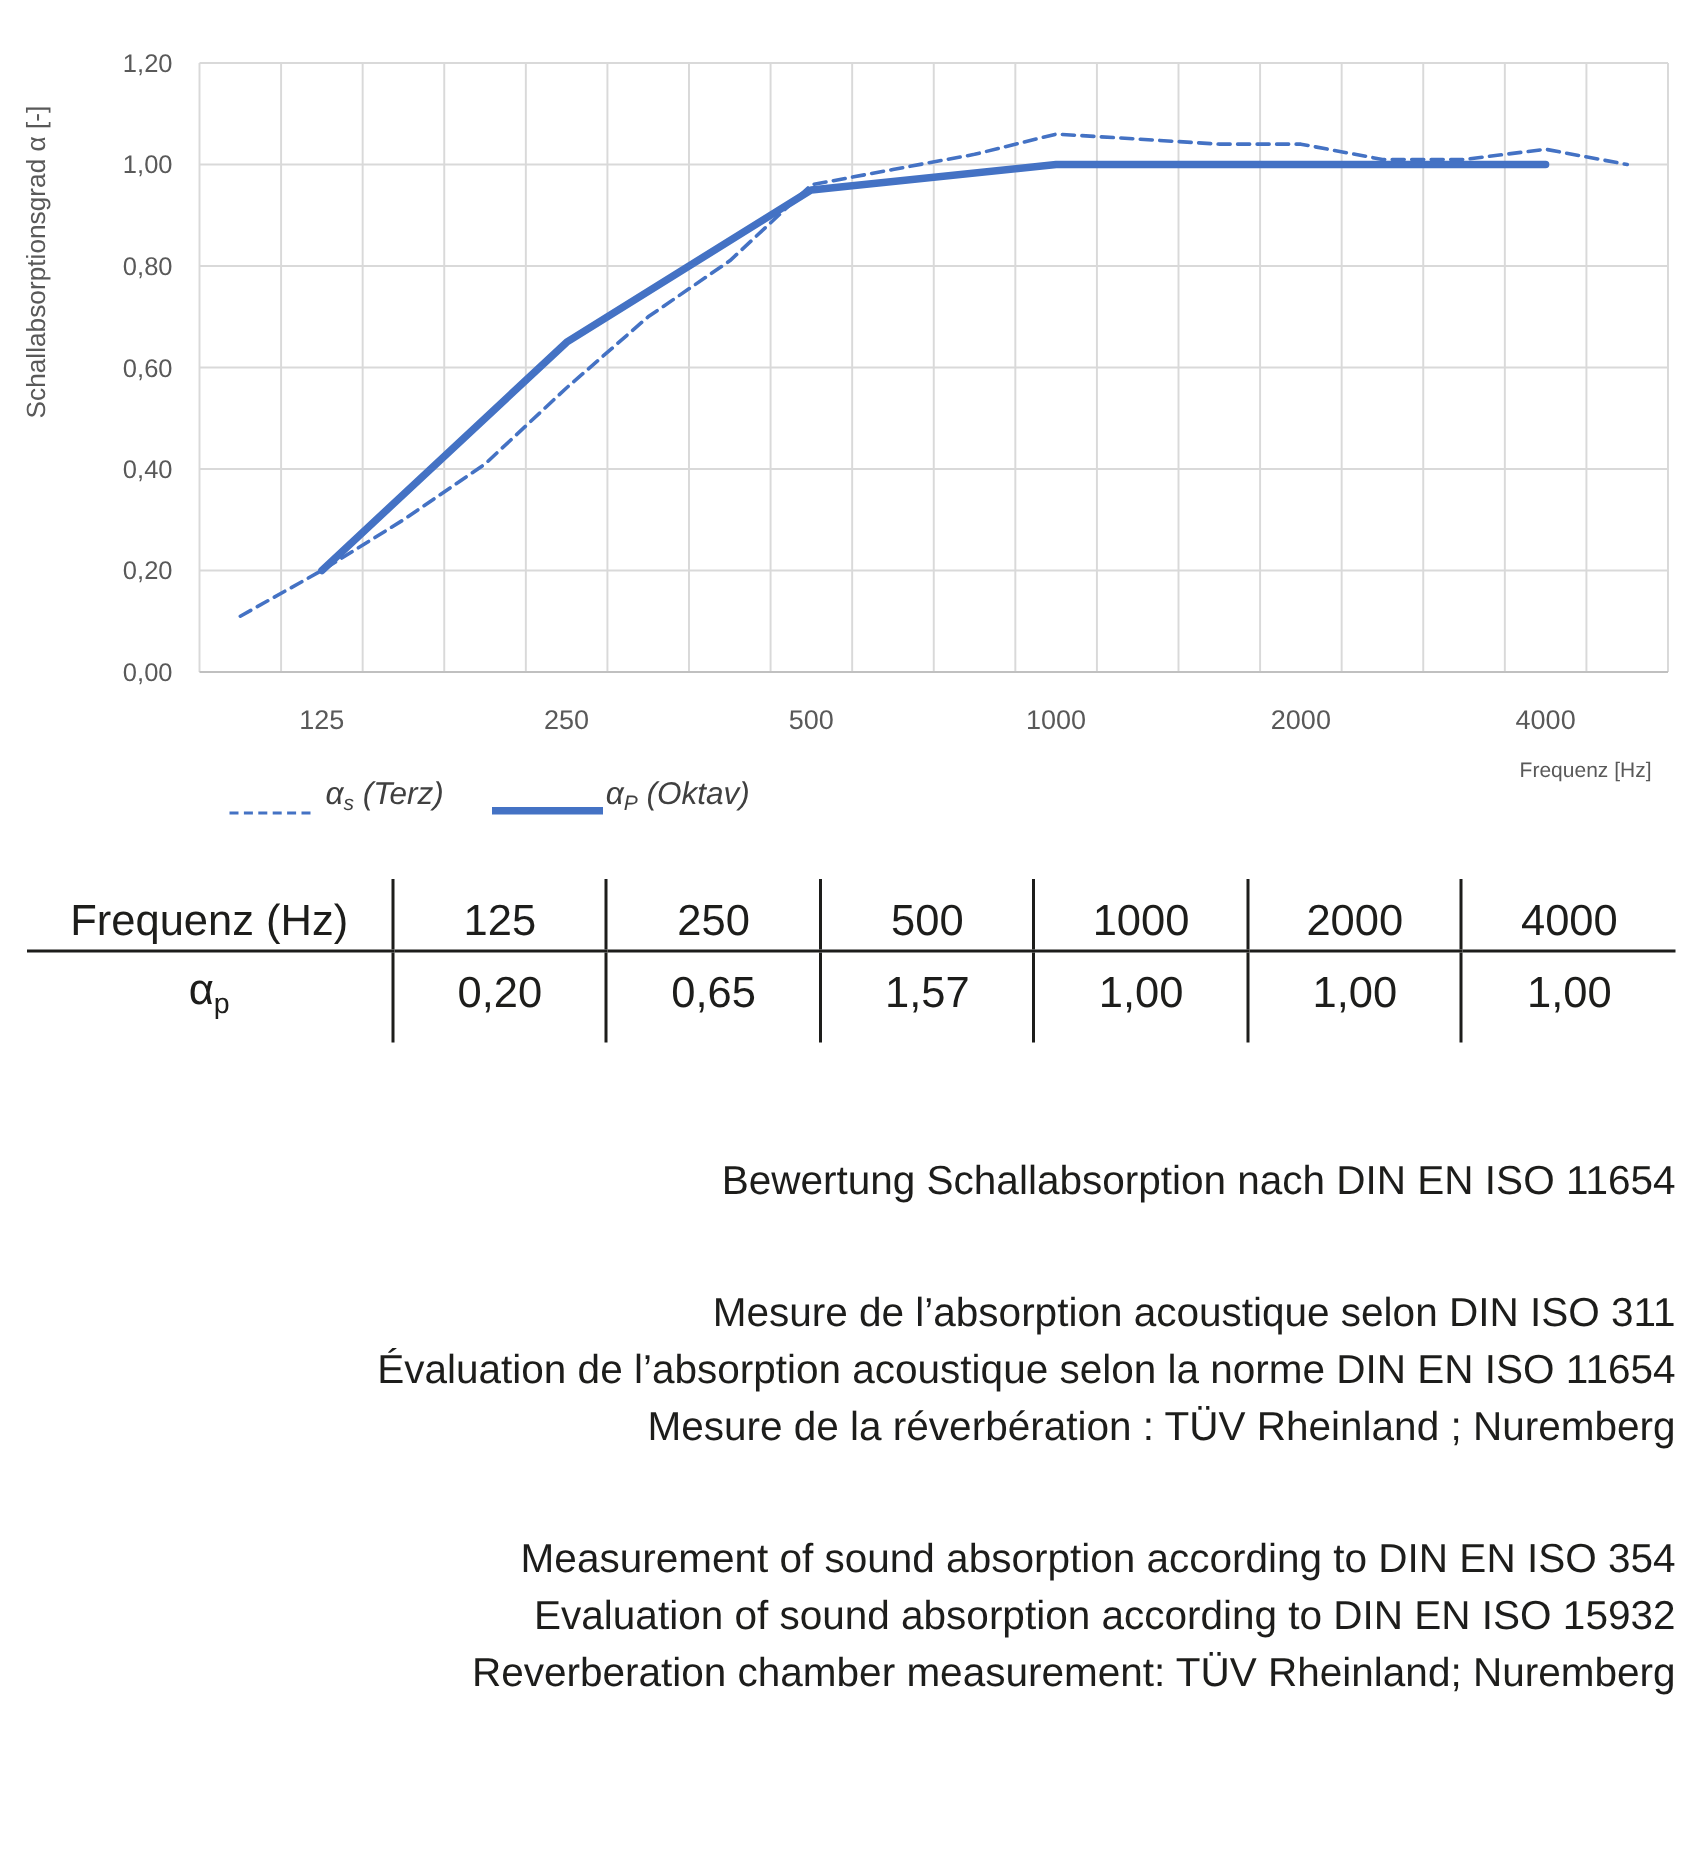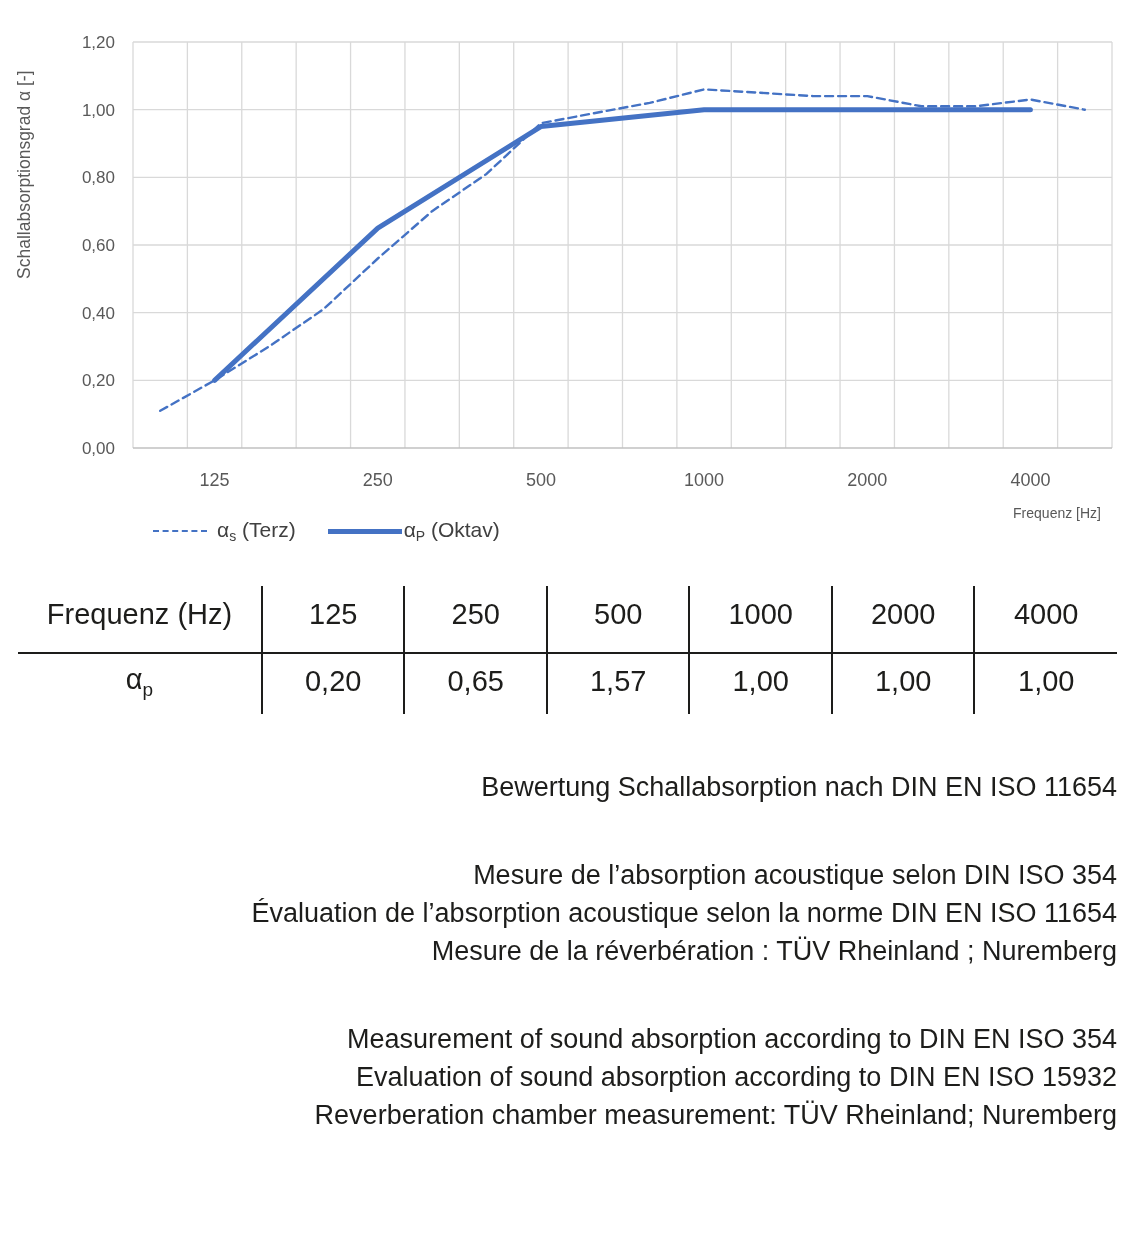--- a/index.html
+++ b/index.html
@@ -6,31 +6,31 @@
   .page{position:relative;width:1135px;height:1234px;background:#ffffff;overflow:hidden;
         font-family:"Liberation Sans", sans-serif;color:#1d1d1b;}
 
   
   .chart-wrap{position:absolute;top:0;left:0;width:1135px;height:575px;}
   #chart-svg{position:absolute;top:0;left:0;}
   .y-axis-title{position:absolute;left:14px;top:30px;height:290px;
       writing-mode:vertical-rl;transform:rotate(180deg);text-align:center;
       font-size:17.5px;color:#595959;}
   .x-axis-title{position:absolute;top:505px;right:34px;font-size:14px;color:#595959;}
-  .legend{position:absolute;top:518px;left:153px;display:flex;align-items:center;
-      font-size:21px;color:#404040;}
+  .legend{position:absolute;top:518px;left:153px;display:flex;align-items:flex-end;
+      font-size:21px;color:#404040;font-style:italic;}
   .legend .sample-dashed{width:54px;border-top:2.5px dashed #4472C4;margin-right:10px;}
   .legend .sample-solid{width:74px;border-top:5px solid #4472C4;margin-left:32px;margin-right:2px;}
   .legend .sub{font-size:14px;vertical-align:-0.3em;}
 
   
   .abs-table-wrap{position:absolute;top:586px;left:18px;right:18px;}
   table.abs-table{width:100%;border-collapse:collapse;table-layout:fixed;}
   .abs-table th,.abs-table td{font-weight:normal;text-align:center;font-size:29px;color:#1d1d1b;}
-  .abs-table th{padding:12px 0 21px 0;border-bottom:2.5px solid #1d1d1b;}
+  .abs-table th{padding:12px 0 2px 0;border-bottom:2.5px solid #1d1d1b;}
   .abs-table td{padding:9px 0 13px 0;}
   .abs-table .vline{border-left:2px solid #1d1d1b;}
   .abs-table col.label-col{width:22.2%;}
   .abs-table .sub{font-size:19px;vertical-align:-0.35em;}
 
   
   .notes{position:absolute;top:768px;left:18px;right:18px;text-align:right;
       font-size:27px;line-height:38px;color:#1d1d1b;}
   .note-block{margin-bottom:50px;}
 </style>
@@ -132,21 +132,21 @@
       </tr>
     </tbody>
       </table>
   </div>
 
   <div class="notes">
     <div class="note-block">
       <div>Bewertung Schallabsorption nach DIN EN ISO 11654</div>
     </div>
     <div class="note-block">
-      <div>Mesure de l’absorption acoustique selon DIN ISO 354</div>
+      <div>Mesure de l’absorption acoustique selon DIN ISO 311</div>
       <div>Évaluation de l’absorption acoustique selon la norme DIN EN ISO 11654</div>
       <div>Mesure de la réverbération : TÜV Rheinland ; Nuremberg</div>
     </div>
     <div class="note-block">
       <div>Measurement of sound absorption according to DIN EN ISO 354</div>
       <div>Evaluation of sound absorption according to DIN EN ISO 15932</div>
       <div>Reverberation chamber measurement: TÜV Rheinland; Nuremberg</div>
     </div>
   </div>
 

